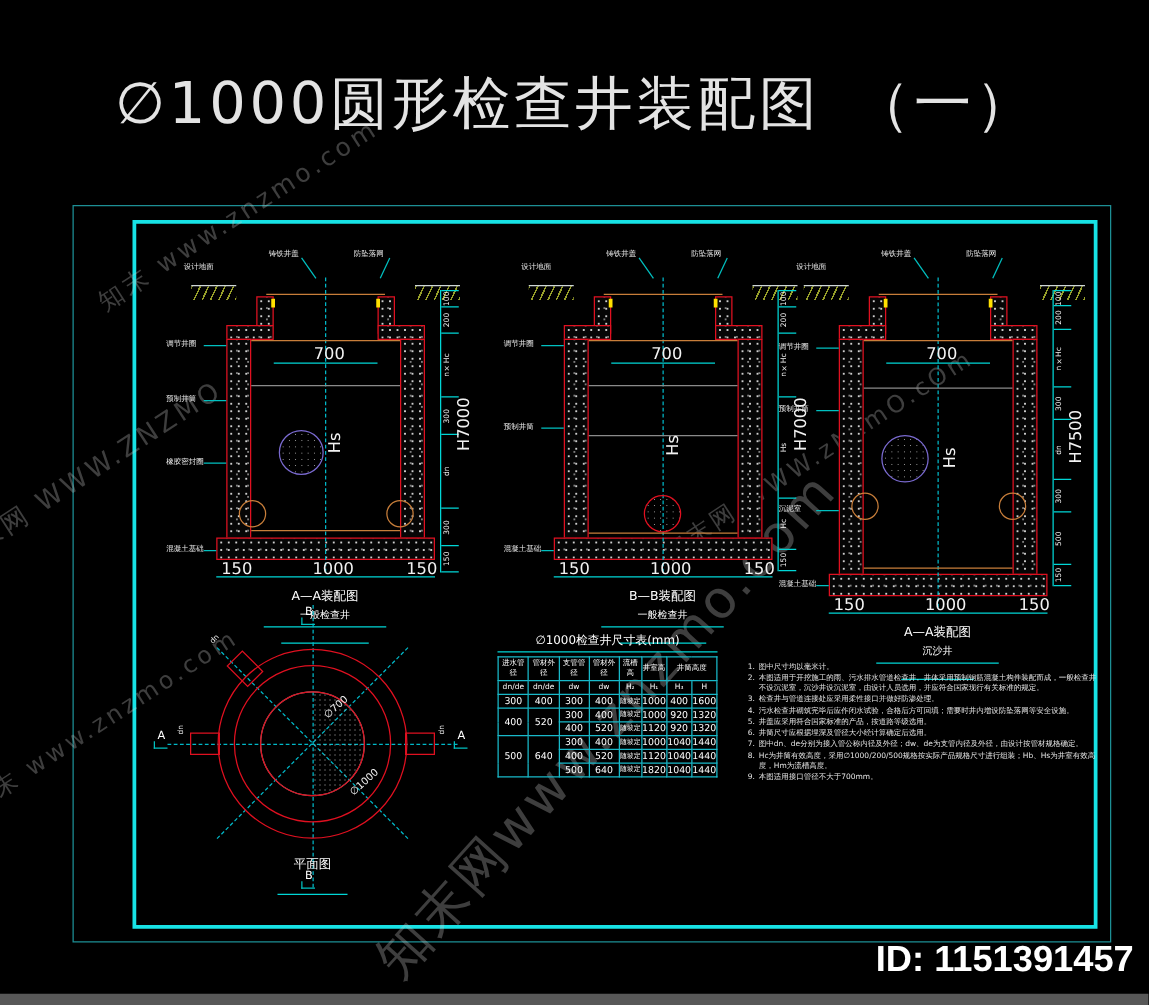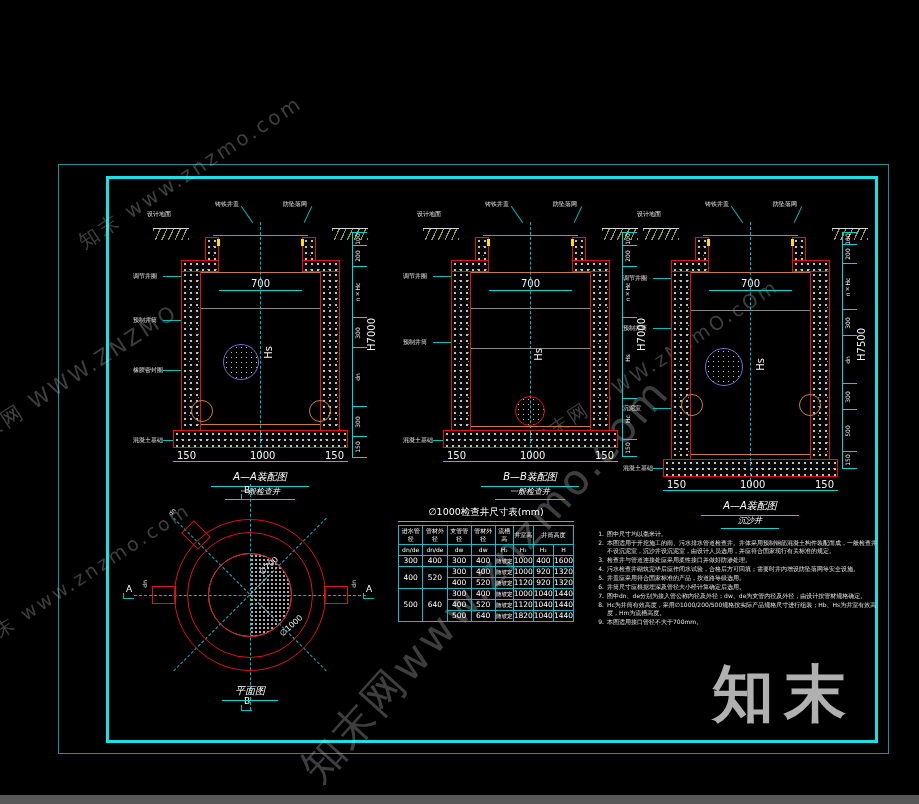--- a/index.html
+++ b/index.html
@@ -20,26 +20,26 @@
   
   .well{position:absolute;}
   .wall{position:absolute;border:1px solid #e01020;box-sizing:border-box;background-color:#060606;
         background-image:radial-gradient(circle,#cfcfcf 0.7px,transparent 0.8px),
                          radial-gradient(circle,#7d7d7d 0.6px,transparent 0.7px);
         background-size:6px 6px,9px 9px;background-position:0 0,3px 4px;}
   .gline{position:absolute;height:11px;border-top:1px solid #cfd6d6;
          background:repeating-linear-gradient(115deg,#97a02a 0 1.2px,transparent 1.2px 6px);}
   .cl{position:absolute;width:0;border-left:1px dashed #00b8c8;}
   .dimh{position:absolute;border-top:1px solid #00d6d6;}
-  .dimtext{position:absolute;color:#f2f2f2;font-size:10px;white-space:nowrap;line-height:8px;}
+  .dimtext{position:absolute;color:#f2f2f2;font-size:13px;white-space:nowrap;line-height:8px;}
   .lbl{position:absolute;color:#e8e8e8;font-size:6px;white-space:nowrap;line-height:7px;}
   .leader{position:absolute;border-top:1px solid #00c0c0;}
   .vtext{writing-mode:vertical-rl;transform:rotate(180deg);}
   .caption{position:absolute;color:#fff;text-align:center;border-bottom:1px solid #00d6d6;
-           padding-bottom:2px;white-space:nowrap;font-style:italic;}
+           padding-bottom:17px;white-space:nowrap;}
   .pipe{position:absolute;border-radius:50%;box-sizing:border-box;
         background-image:radial-gradient(circle,#bdbdbd 0.6px,transparent 0.7px);
         background-size:5px 5px;}
   .arc{position:absolute;width:22px;height:22px;border:1.5px solid #c87e3a;border-radius:50%;
        box-sizing:border-box;background:transparent;}
   .tanline{position:absolute;border-top:1.5px solid #c87e3a;}
   .grayline{position:absolute;border-top:1px solid #8a8a8a;}
   .ymark{position:absolute;width:3px;height:7px;background:#ffe000;}
   .dimstack{position:absolute;border-left:1px solid #00d6d6;width:14px;}
   .dimstack .seg{position:relative;border-top:1px solid #00d6d6;}
@@ -71,20 +71,23 @@
         font-weight:bold;letter-spacing:10px;}
   .idlabel{position:absolute;right:12px;top:752px;font-size:29px;color:#fff;
         font-weight:bold;font-family:"Liberation Sans",sans-serif;}
   .bottombar{position:absolute;left:0;bottom:0;width:100%;height:9px;background:#585858;}
 </style>
 </head>
 <body>
 
 <div class="stage">
 
+  <div class="title">
+    <span>∅1000圆形检查井装配图</span><span class="suffix">（一）</span>
+  </div>
 
   <div class="outer-frame"></div>
   <div class="inner-frame"></div>
 
   <div id="wm-layer">
       <div class="wm" style="left: 88px; top: 228px; font-size: 20px; transform: rotate(-33deg);">知末 www.znzmo.com</div>
       <div class="wm" style="left: 330px; top: 738px; font-size: 42px; transform: rotate(-48deg);">知末网www.znzmo.com</div>
       <div class="wm" style="left: -30px; top: 432px; font-size: 21px; transform: rotate(-33deg);">知末网 WWW.ZNZMO</div>
       <div class="wm" style="left: -15px; top: 630px; font-size: 19px; transform: rotate(-33deg);">知末 www.znzmo.com</div>
       <div class="wm" style="left: 540px; top: 428px; font-size: 19px; transform: rotate(-33deg);">知末网 WWW.zNzmO.cOm</div>
@@ -433,16 +436,16 @@
           <span class="num">8.</span>
           <span>Hc为井筒有效高度，采用∅1000/200/500规格按实际产品规格尺寸进行组装；Hb、Hs为井室有效高度，Hm为流槽高度。</span>
         </div>
         <div class="note-item">
           <span class="num">9.</span>
           <span>本图适用接口管径不大于700mm。</span>
         </div>
       </div>
   </div>
 
-  <div class="logo">知末</div>
+  <div class="idlabel">ID: 1151391457</div>
   <div class="bottombar"></div>
 
 </div>
 
 </body></html>

